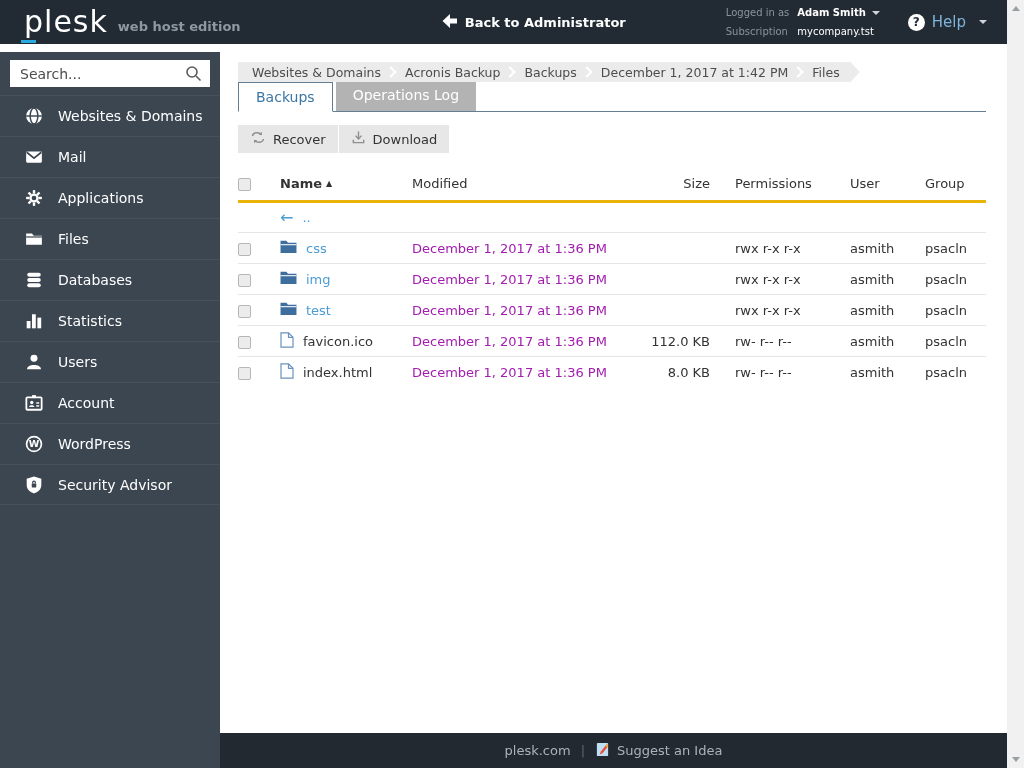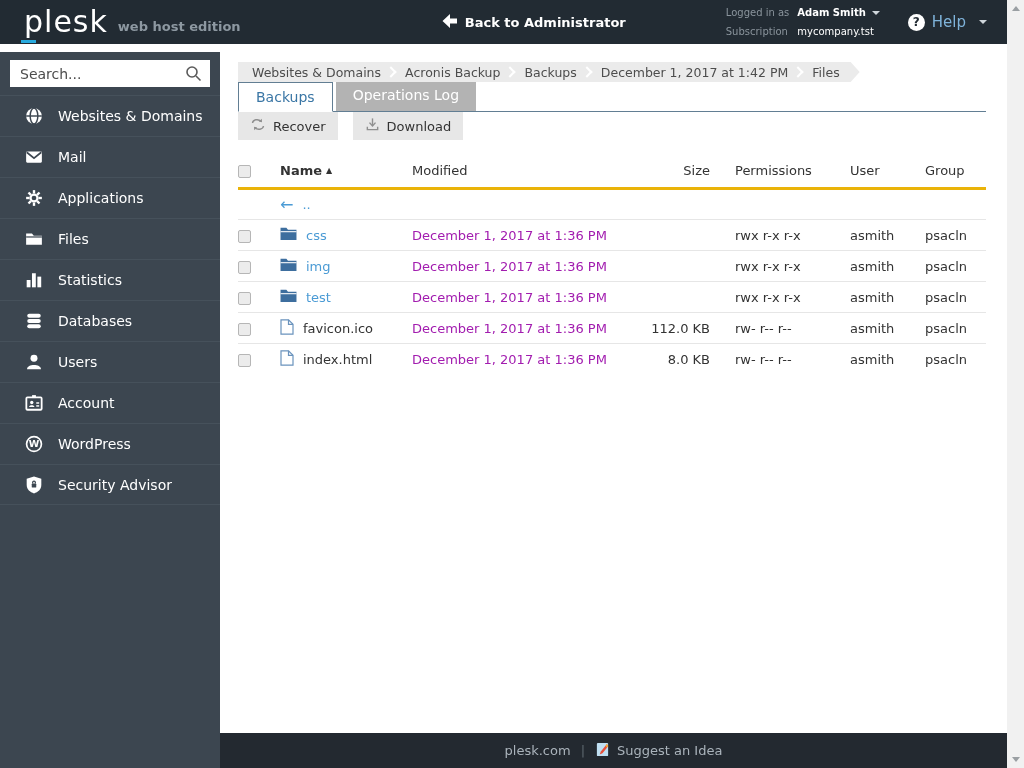--- a/index.html
+++ b/index.html
@@ -59,21 +59,21 @@
   .crumb-sep { width:8px; height:8px; border-top:2px solid #fff; border-right:2px solid #fff; transform:rotate(45deg);
                margin:0 6px 0 2px; flex:0 0 8px; }
 
   .page-title { font-size:26px; font-weight:400; color:#333; margin:9px 0 15px 1px; }
 
   .tabs { display:flex; align-items:flex-end; border-bottom:1px solid #627e93; width:748px; height:30px; }
   .tab { height:30px; line-height:29px; padding:0 17px; font-size:14px; cursor:pointer; }
   .tab.active { background:#fff; color:#3a76a5; border:1px solid #627e93; border-bottom:1px solid #fff; margin-bottom:-1px; }
   .tab.inactive { background:#b3b3b3; color:#fff; margin-left:3px; }
 
-  .toolbar { margin-top:0; display:flex; gap:15px; }
+  .toolbar { margin-top:13px; display:flex; gap:1px; }
   .btn { height:28px; padding:0 12px; background:#e7e7e7; border:none; display:inline-flex; align-items:center; gap:7px;
          font-size:13px; color:#333; cursor:pointer; font-family:inherit; }
   .btn svg { color:#8f8f8f; }
 
   table.files { margin-top:17px; width:748px; border-collapse:collapse; table-layout:fixed; font-size:13px; }
   col.c-cb{width:42px;} col.c-name{width:132px;} col.c-mod{width:236px;} col.c-size{width:87px;}
   col.c-perm{width:115px;} col.c-user{width:75px;} col.c-grp{width:61px;}
   .files th { text-align:left; font-weight:400; color:#333; padding:6px 8px 9px 0; border-bottom:3px solid #eab308;margin-top:12px; }
   .files th.th-name { font-weight:700; }
   .files th.th-size, .files td.td-size { text-align:right; padding-right:25px; }
@@ -183,36 +183,36 @@
         <svg width="18" height="18" viewBox="0 0 16 16">
             <path d="M1 3 h5.2 l1.6 2 H15 v8 H1 Z" fill="#fff"></path>
             <line x1="1" y1="6.2" x2="15" y2="6.2" stroke="#3c4650" stroke-width="1.1"></line>
           </svg>
       </span>
       <span>Files</span>
     </li>
     <li class="menu-item">
       <span class="mi-icon">
         <svg width="18" height="18" viewBox="0 0 16 16">
+            <rect x="2" y="1.5" width="12" height="3.6" rx="1.8" fill="#fff"></rect>
+            <rect x="2" y="6.2" width="12" height="3.6" rx="1.8" fill="#fff"></rect>
+            <rect x="2" y="10.9" width="12" height="3.6" rx="1.8" fill="#fff"></rect>
+          </svg>
+      </span>
+      <span>Databases</span>
+    </li>
+    <li class="menu-item">
+      <span class="mi-icon">
+        <svg width="18" height="18" viewBox="0 0 16 16">
             <rect x="1.5" y="8" width="3.4" height="6.5" fill="#fff"></rect>
             <rect x="6.2" y="2" width="3.4" height="12.5" fill="#fff"></rect>
             <rect x="11" y="5" width="3.4" height="9.5" fill="#fff"></rect>
           </svg>
       </span>
       <span>Statistics</span>
-    </li>
-    <li class="menu-item">
-      <span class="mi-icon">
-        <svg width="18" height="18" viewBox="0 0 16 16">
-            <rect x="2" y="1.5" width="12" height="3.6" rx="1.8" fill="#fff"></rect>
-            <rect x="2" y="6.2" width="12" height="3.6" rx="1.8" fill="#fff"></rect>
-            <rect x="2" y="10.9" width="12" height="3.6" rx="1.8" fill="#fff"></rect>
-          </svg>
-      </span>
-      <span>Databases</span>
     </li>
     <li class="menu-item">
       <span class="mi-icon">
         <svg width="18" height="18" viewBox="0 0 16 16">
             <circle cx="8" cy="4.6" r="3.1" fill="#fff"></circle>
             <path d="M1.8 14.5 C1.8 9.5 14.2 9.5 14.2 14.5 Z" fill="#fff"></path>
           </svg>
       </span>
       <span>Users</span>
     </li>

